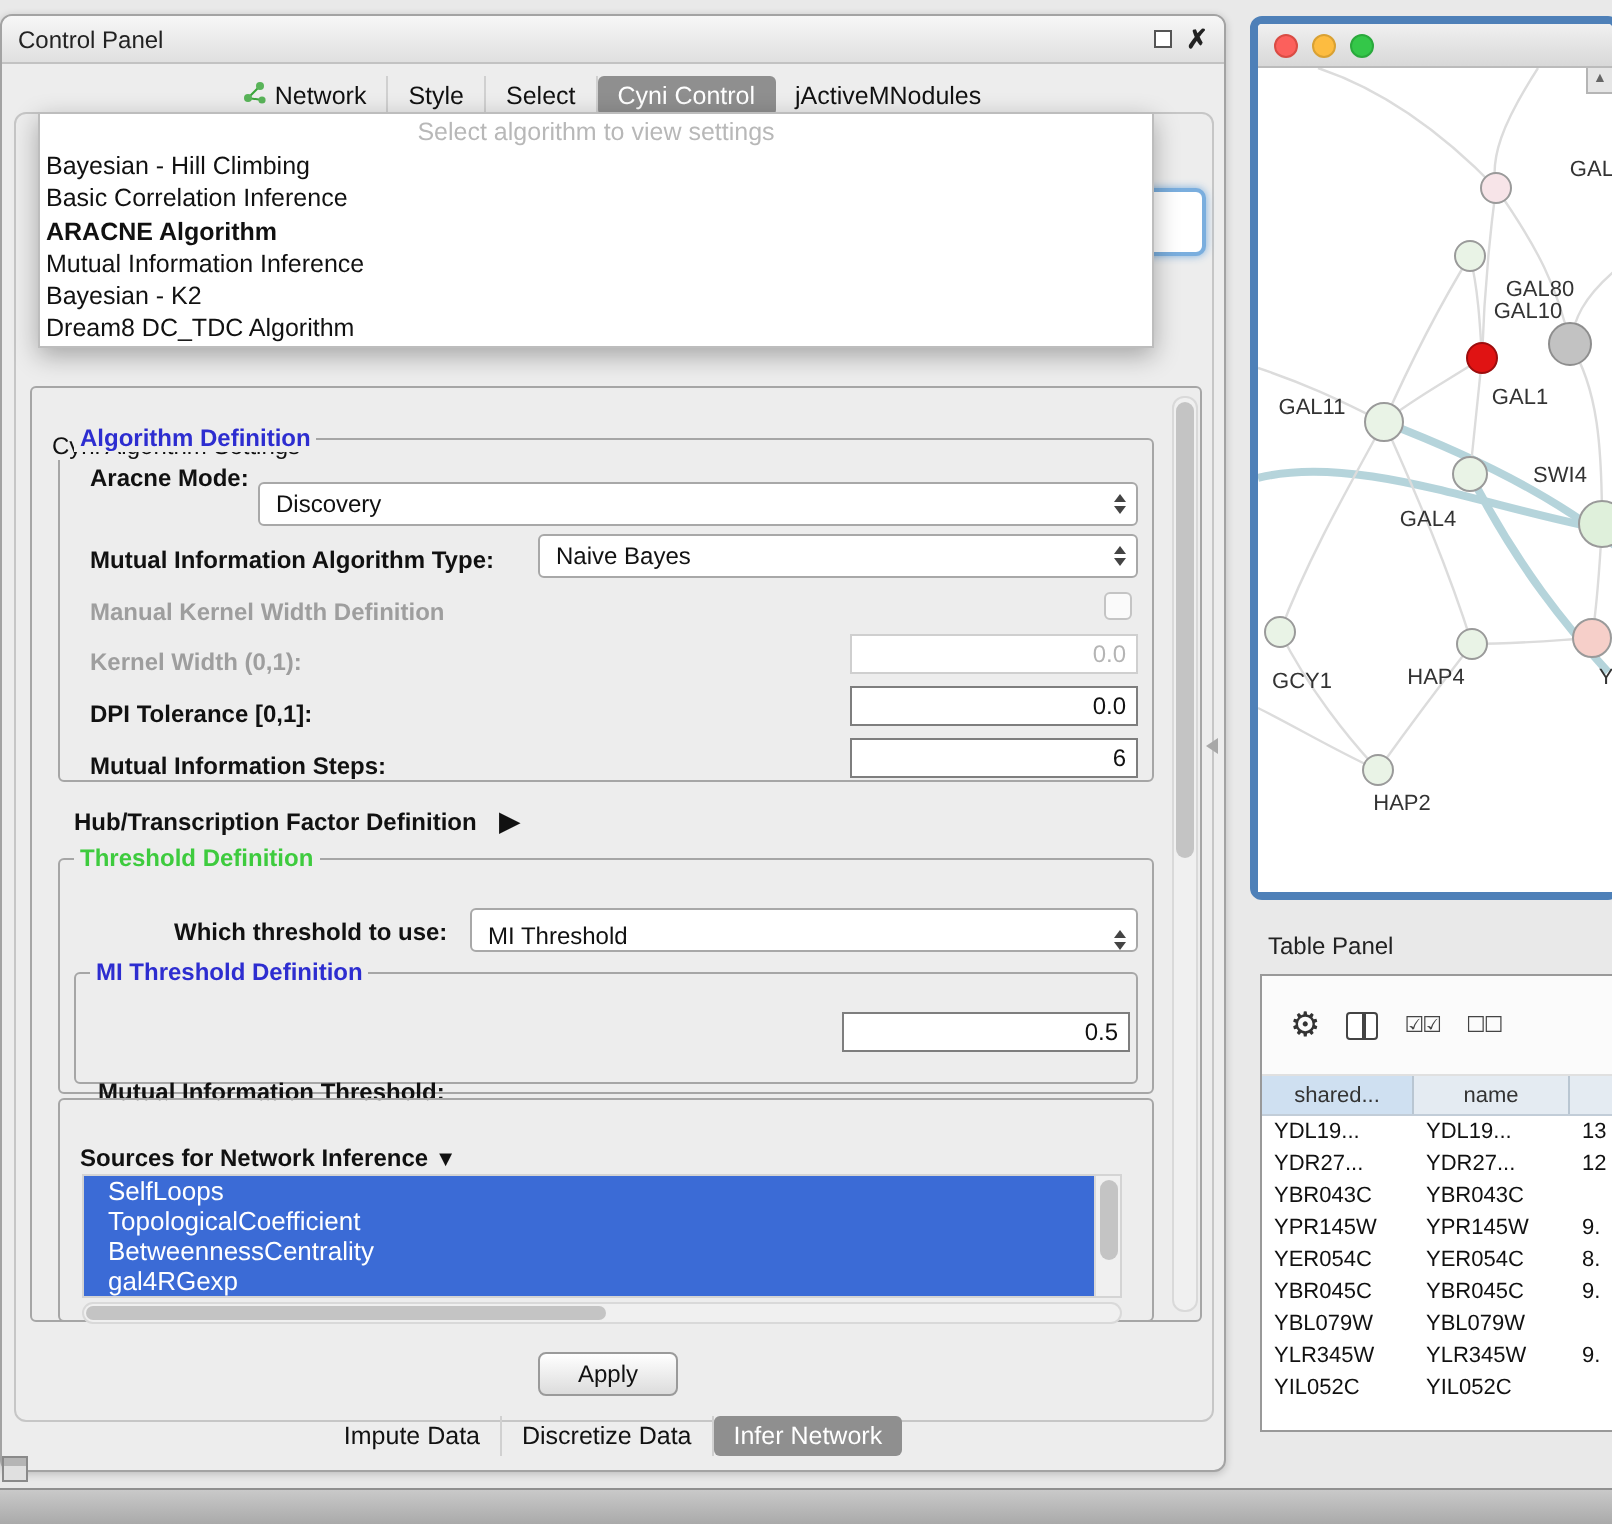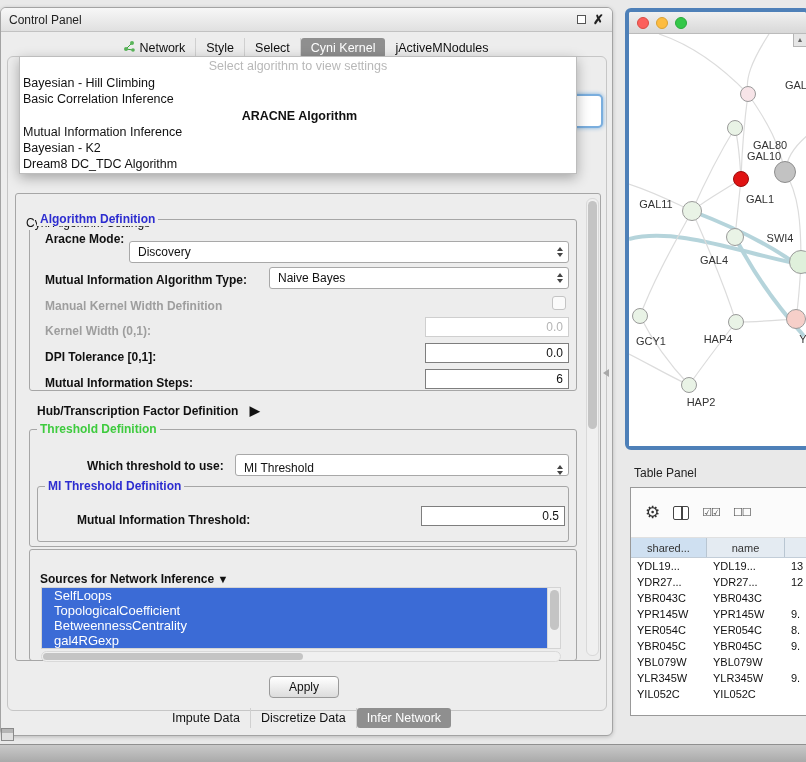--- a/index.html
+++ b/index.html
@@ -23,21 +23,21 @@
   .tab.sel { background:#8f8f8f; color:#fff; border-radius:3px; border-right:none; }
 
   .content-border { position:absolute; left:6px; top:48px; width:600px; height:655px;
         border:1px solid #c6c6c6; border-radius:6px; }
 
   
   .popup { position:absolute; left:18px; top:48px; width:558px; height:118px; background:#fff;
         border:1px solid #bdbdbd; box-shadow:0 4px 12px rgba(0,0,0,.3); z-index:50; font-size:12.5px; padding-top:1px; }
   .popup .ph { color:#b8b8b8; text-align:center; height:17px; line-height:17px; }
   .popup .it { height:16.3px; line-height:16.3px; padding-left:3px; color:#111; }
-  .popup .it.sel { font-weight:bold;text-align:center; }
+  .popup .it.sel { font-weight:bold; }
 
   .focusfield { position:absolute; left:562px; top:86px; width:40px; height:34px; background:#fff;
         border:2px solid #7aaede; border-radius:5px; box-shadow:0 0 4px #7aaede; z-index:10; }
 
   
   .group { position:absolute; border:1px solid #a6a6a6; border-radius:3px; }
   .gtitle { position:absolute; background:#ededed; padding:0 3px; font-weight:bold; font-size:12px; z-index:3; }
   .gtitle.blue { color:#2d2dd0; } .gtitle.green { color:#3ecb3e; } .gtitle.black { color:#111;margin-top:30px; }
 
   .flabel { position:absolute; font-weight:bold; font-size:12px; color:#111; white-space:nowrap; }
@@ -136,21 +136,21 @@
         </span>
         <span>Network</span>
       </div>
       <div class="tab">
           <span>Style</span>
         </div>
       <div class="tab">
           <span>Select</span>
         </div>
       <div class="tab sel">
-          <span>Cyni Kernel</span>
+          <span>Cyni Control</span>
         </div>
       <div class="tab">
           <span>jActiveMNodules</span>
         </div>
     </div>
 
     <div class="content-border"></div>
 
     <div class="focusfield"></div>
 
@@ -217,21 +217,21 @@
       <span>MI Threshold</span>
       <span class="arrows">
           <span class="tri-up"></span>
           <span class="tri-dn"></span>
         </span>
     </div>
 
     <div class="group" style="left:36px; top:478px; width:532px; height:56px;"></div>
     <span class="gtitle blue" style="left:44px; top:471px;">MI Threshold Definition</span>
 
-    <span class="flabel" style="left:48px; top:505px;margin-left:28px;">Mutual Information Threshold:</span>
+    <span class="flabel" style="left:48px; top:531px;">Mutual Information Threshold:</span>
     <div class="tfield" style="left:420px; top:498px; width:144px; height:20px;">0.5</div>
 
     <div class="group" style="left:28px; top:541px; width:548px; height:112px;"></div>
     <span class="gtitle black" style="left:36px; top:534px;">
       <span>Sources for Network Inference</span>
       <span style="font-size:11px;">▼</span>
     </span>
 
     <span class="flabel" style="left:40px; top:563px;">Data Attributes</span>
 

